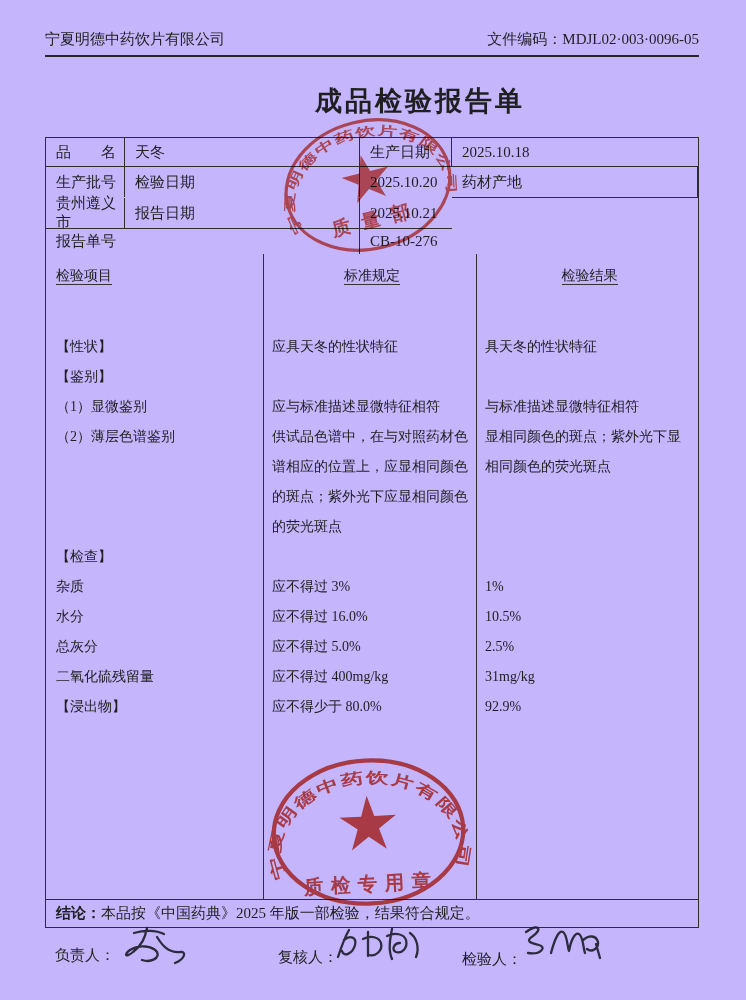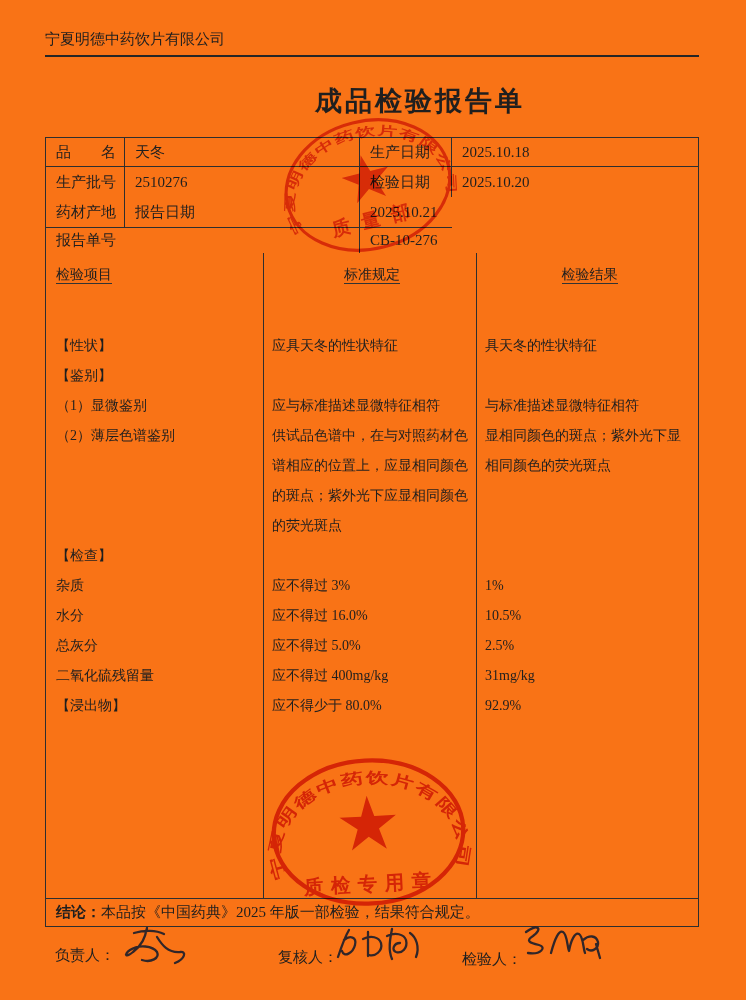--- a/index.html
+++ b/index.html
@@ -2,21 +2,21 @@
 <html><head>
 <meta charset="utf-8">
 <style>
   :root{
     --bd:#2e2e2e;
     --ink:#1f1f1f;
     --red:#d5392b;
   }
   html,body{margin:0;padding:0;background:#ffffff;}
   .page{
-    position:relative;width:746px;height:1000px;background:#f97316;overflow:hidden;
+    position:relative;width:746px;height:1000px;background:#c4b5fd;overflow:hidden;
     font-family:"Liberation Serif","DejaVu Serif",serif;color:var(--ink);
   }
   
   .hdr{position:absolute;top:30px;left:45px;width:654px;display:flex;justify-content:space-between;font-size:15px;}
   .hdr-rule{position:absolute;top:55px;left:45px;width:654px;border-top:2px solid #262626;}
   .title{position:absolute;top:83px;left:0;width:746px;text-align:center;font-size:27px;font-weight:bold;letter-spacing:3px;margin-left:47px;}
   
   .doc-table{position:absolute;left:45px;top:137px;width:654px;border:1.5px solid var(--bd);box-sizing:border-box;}
   .br{border-right:1px solid var(--bd);}
   .bb{border-bottom:1px solid var(--bd);}
@@ -48,40 +48,41 @@
   .stamp-bottom{left:261px;top:753px;width:215px;height:158px;transform:rotate(-3deg);opacity:.88;}
   .stamp svg{width:100%;height:100%;}
 </style>
 </head>
 <body>
 
 <div class="page">
 
   <div class="hdr">
     <span>宁夏明德中药饮片有限公司</span>
+    <span>文件编码：MDJL02·003·0096-05</span>
   </div>
   <div class="hdr-rule"></div>
 
   <div class="title">成品检验报告单</div>
 
   <div class="doc-table">
 
     <div class="info-grid">
 
       <div class="cell h29 br bb">品　　名</div>
       <div class="cell h29 br bb">天冬</div>
       <div class="cell h29 br bb">生产日期</div>
       <div class="cell h29 bb">2025.10.18</div>
 
       <div class="cell h30 br">生产批号</div>
-      <div class="cell h30 br">2510276</div>
       <div class="cell h30 br">检验日期</div>
       <div class="cell h30">2025.10.20</div>
 
       <div class="cell h31 br bb">药材产地</div>
+      <div class="cell h31 br bb">贵州遵义市</div>
       <div class="cell h31 br bb">报告日期</div>
       <div class="cell h31 bb">2025.10.21</div>
 
       <div class="cell h25 br span2">报告单号</div>
       <div class="cell h25 span2">CB-10-276</div>
     </div>
 
     <div class="res-grid">
 
       <div class="c1 br res-head"><span class="u">检验项目</span></div>

